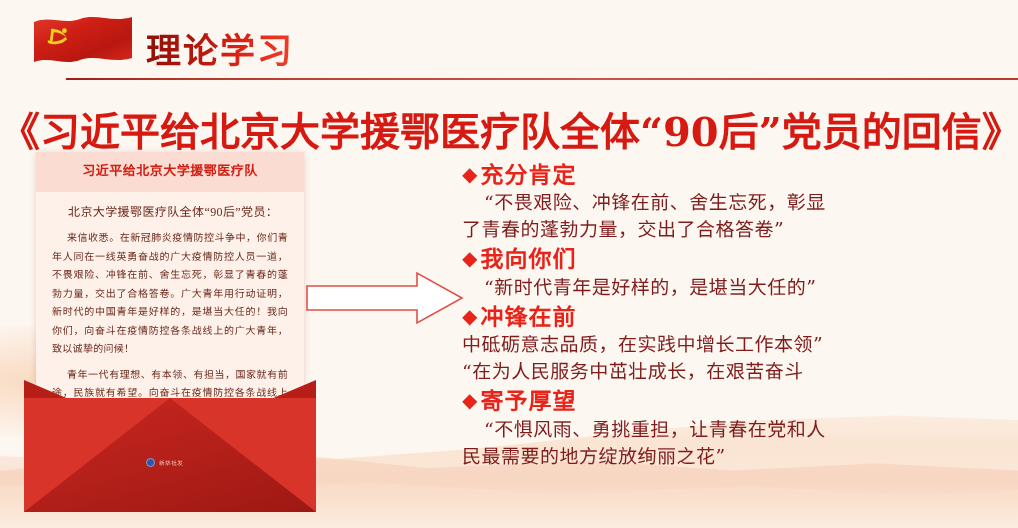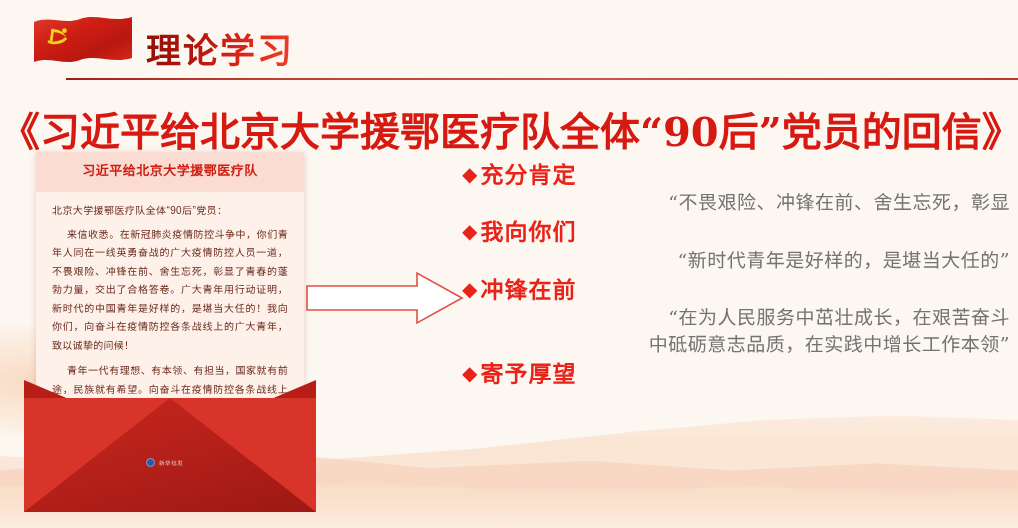--- a/index.html
+++ b/index.html
@@ -71,22 +71,22 @@
     padding:10px 12px 11px 12px;
     text-align:center;
   }
   .letter-card-head div {
     font-family:"DejaVu Serif","Liberation Serif",serif;
     font-size:13px; font-weight:bold; color:#cf1d12;
     line-height:1.45; letter-spacing:.5px;
   }
   .letter-body { padding:11px 16px 0 16px; }
   .letter-salutation {
-    font-family:Liberation Sans, sans-serif;
-    font-size:10px; color:#6d2a1c; line-height:1.6; letter-spacing:.4px;
+    font-family:Liberation Serif, serif;
+    font-size:12px; color:#6d2a1c; line-height:1.6; letter-spacing:.4px;margin-left:16px;
   }
   .letter-para {
     font-family:Liberation Serif, serif;
     font-size:10px; color:#6d2a1c; line-height:1.85;
     text-indent:15px; text-align:justify; margin-top:7px; letter-spacing:.3px;
   }
   .letter-sign {
     font-family:"DejaVu Serif","Liberation Serif",serif;
     font-size:8px; color:#6d2a1c; text-align:right;
     margin-top:9px; padding-right:16px; line-height:1.7; letter-spacing:.4px;
@@ -138,21 +138,21 @@
   .sec { margin-bottom:1px; }
   .sec-head {
     font-family:"DejaVu Serif","Liberation Serif",serif;
     font-size:23px; font-weight:bold; color:#e8241a;
     line-height:1.28; letter-spacing:1px;
     display:flex; align-items:center;
   }
   .sec-head .bullet { font-size:20px; margin-right:2px; color:#e8241a; }
   .sec-quote {
     font-family:"DejaVu Serif","Liberation Serif",serif;
-    font-size:19px; color:#737373; line-height:1.42; letter-spacing:.5px;text-align:right;
+    font-size:19px; color:#7f1d1d; line-height:1.42; letter-spacing:.5px;
   }
   .sec-quote .ln { display:block; white-space:nowrap; }
   .sec-quote .ln.indent { text-indent:22px; }
 </style>
 </head>
 <body>
 
 <div class="bg-wash wash-1"></div>
 <div class="bg-wash wash-2"></div>
 <div class="bg-wash wash-3"></div>
@@ -222,44 +222,49 @@
 
 <div class="content">
 
   <div class="sec">
     <div class="sec-head">
       <span class="bullet">◆</span>
       <span>充分肯定</span>
     </div>
     <div class="sec-quote">
       <span class="ln indent">“不畏艰险、冲锋在前、舍生忘死，彰显</span>
+      <span class="ln">了青春的蓬勃力量，交出了合格答卷”</span>
     </div>
   </div>
 
   <div class="sec">
     <div class="sec-head">
       <span class="bullet">◆</span>
       <span>我向你们</span>
     </div>
     <div class="sec-quote">
       <span class="ln indent">“新时代青年是好样的，是堪当大任的”</span>
     </div>
   </div>
 
   <div class="sec">
     <div class="sec-head">
       <span class="bullet">◆</span>
       <span>冲锋在前</span>
     </div>
     <div class="sec-quote">
+      <span class="ln">中砥砺意志品质，在实践中增长工作本领”</span>
       <span class="ln">“在为人民服务中茁壮成长，在艰苦奋斗</span>
-      <span class="ln">中砥砺意志品质，在实践中增长工作本领”</span>
     </div>
   </div>
 
   <div class="sec">
     <div class="sec-head">
       <span class="bullet">◆</span>
       <span>寄予厚望</span>
     </div>
+    <div class="sec-quote">
+      <span class="ln indent">“不惧风雨、勇挑重担，让青春在党和人</span>
+      <span class="ln">民最需要的地方绽放绚丽之花”</span>
+    </div>
   </div>
 
 </div>
 
 </body></html>

